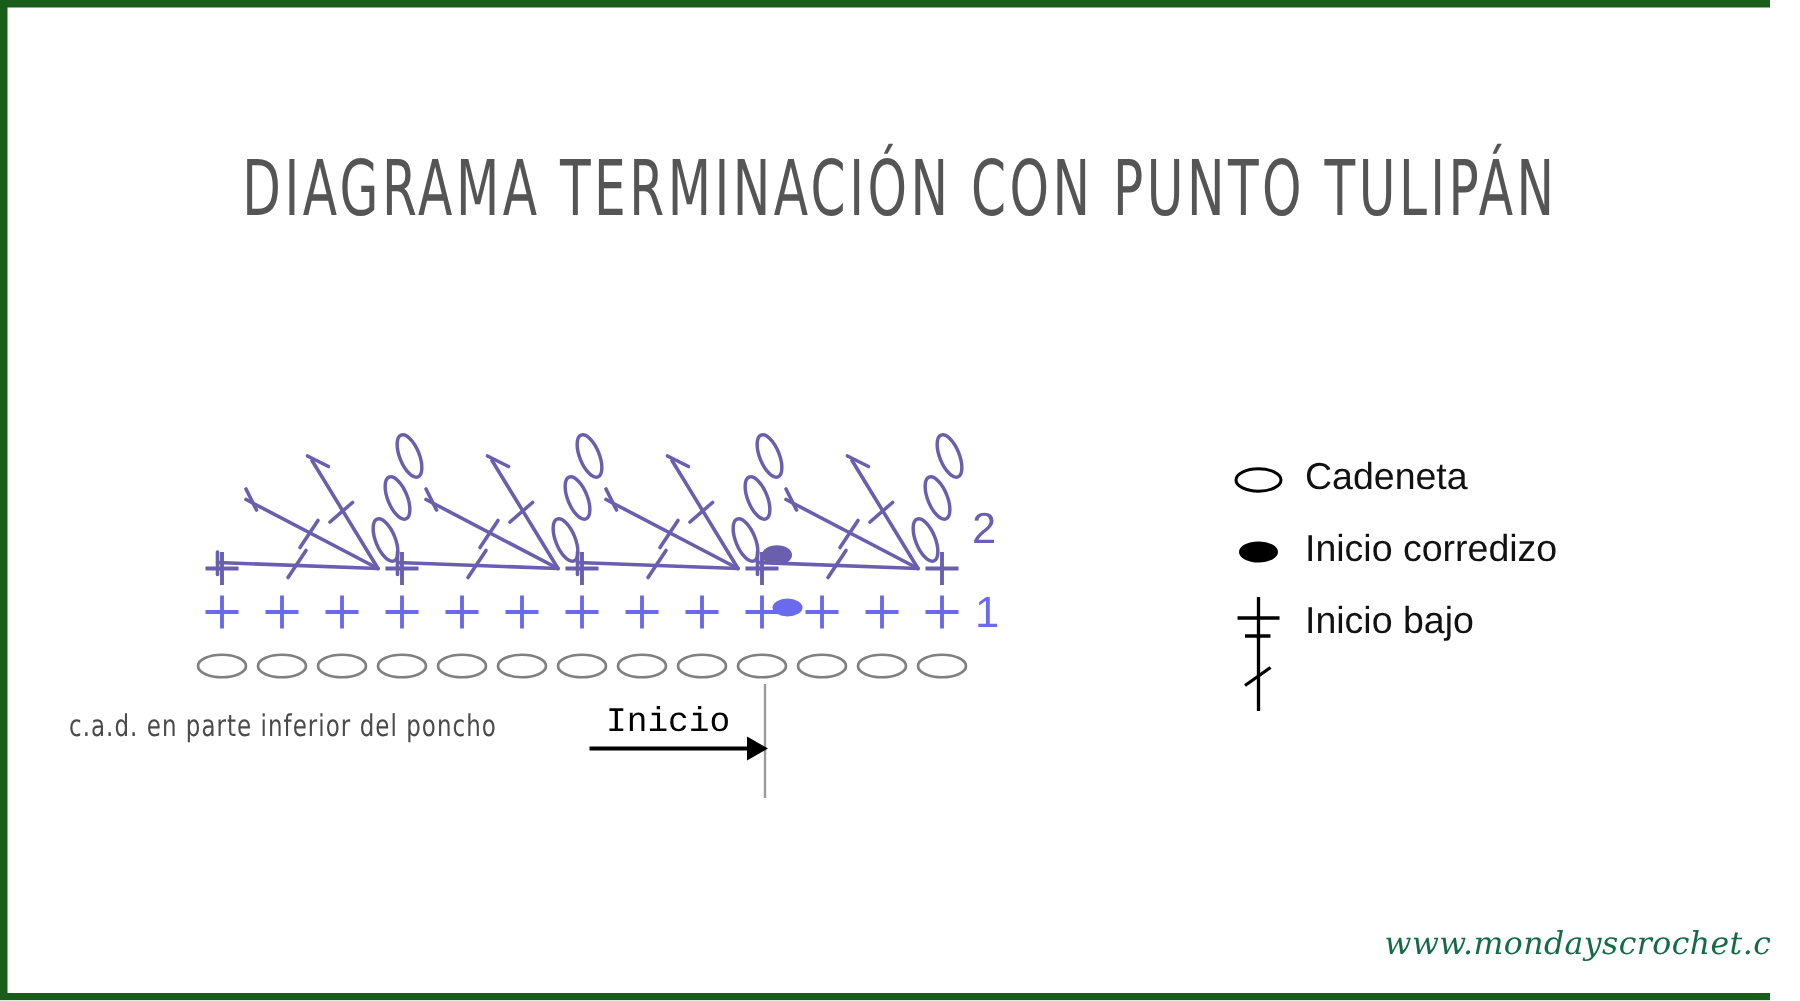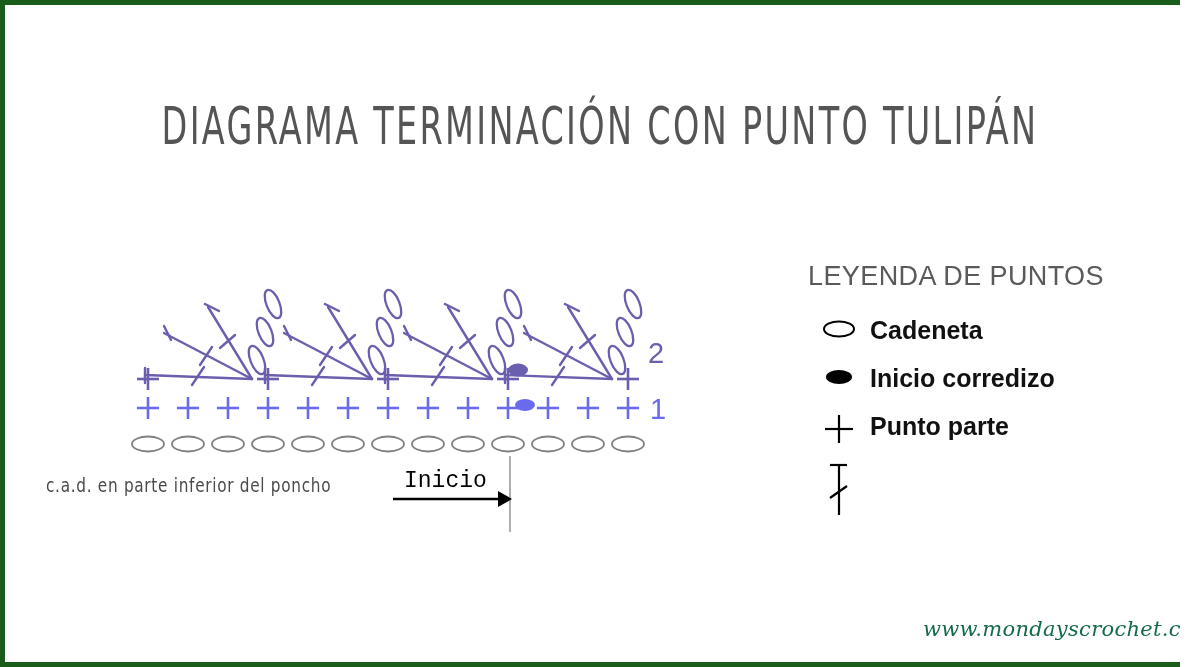--- a/index.html
+++ b/index.html
@@ -64,24 +64,23 @@
   }
   #legend-title {
     font-family: "Liberation Sans", sans-serif;
     font-size: 27px;
     color: #5a5a5a;
     letter-spacing: 0.4px;
     white-space: nowrap;
   }
   .legend-row {
     display: flex;
-    align-items: flex-start;
+    align-items: flex-end;
     height: 48px;
     margin-top: 0px;
-    font-weight: bold;
   }
   .legend-sym {
     width: 62px;
     flex: 0 0 62px;
     display: flex;
     align-items: center;
     justify-content: center;
   }
   .legend-label {
     font-family: "Liberation Sans", sans-serif;
@@ -241,21 +240,20 @@
 
   </svg>
 
   <div id="note">c.a.d. en parte inferior del poncho</div>
   <div id="inicio-label">Inicio</div>
 
   <div class="row-num" id="row-num-2">2</div>
   <div class="row-num" id="row-num-1">1</div>
 
   <div id="legend">
-    <div id="legend-title">LEYENDA DE PUNTOS</div>
 
     <div id="legend-rows">
 
       <div class="legend-row">
         <span class="legend-sym">
           <svg width="44" height="26" viewBox="0 0 44 26" xmlns="http://www.w3.org/2000/svg">
             <ellipse cx="22" cy="13" rx="15" ry="7.5" fill="none" stroke="#000000" stroke-width="2"></ellipse>
           </svg>
         </span>
         <span class="legend-label">Cadeneta</span>
@@ -270,21 +268,21 @@
         <span class="legend-label">Inicio corredizo</span>
       </div>
 
       <div class="legend-row">
         <span class="legend-sym">
           <svg width="44" height="34" viewBox="0 0 44 34" xmlns="http://www.w3.org/2000/svg">
             <line x1="8" y1="17" x2="36" y2="17" stroke="#000000" stroke-width="2.2"></line>
             <line x1="22" y1="3" x2="22" y2="31" stroke="#000000" stroke-width="2.2"></line>
           </svg>
         </span>
-        <span class="legend-label">Punto parte</span>
+        <span class="legend-label">Inicio bajo</span>
       </div>
 
       <div class="legend-row">
         <span class="legend-sym">
           <svg width="44" height="58" viewBox="0 0 44 58" xmlns="http://www.w3.org/2000/svg">
             <line x1="13" y1="5" x2="30" y2="5" stroke="#000000" stroke-width="2.2"></line>
             <line x1="22" y1="5" x2="22" y2="55" stroke="#000000" stroke-width="2.2"></line>
             <line x1="13" y1="38" x2="30" y2="26" stroke="#000000" stroke-width="2.2"></line>
           </svg>
         </span>

